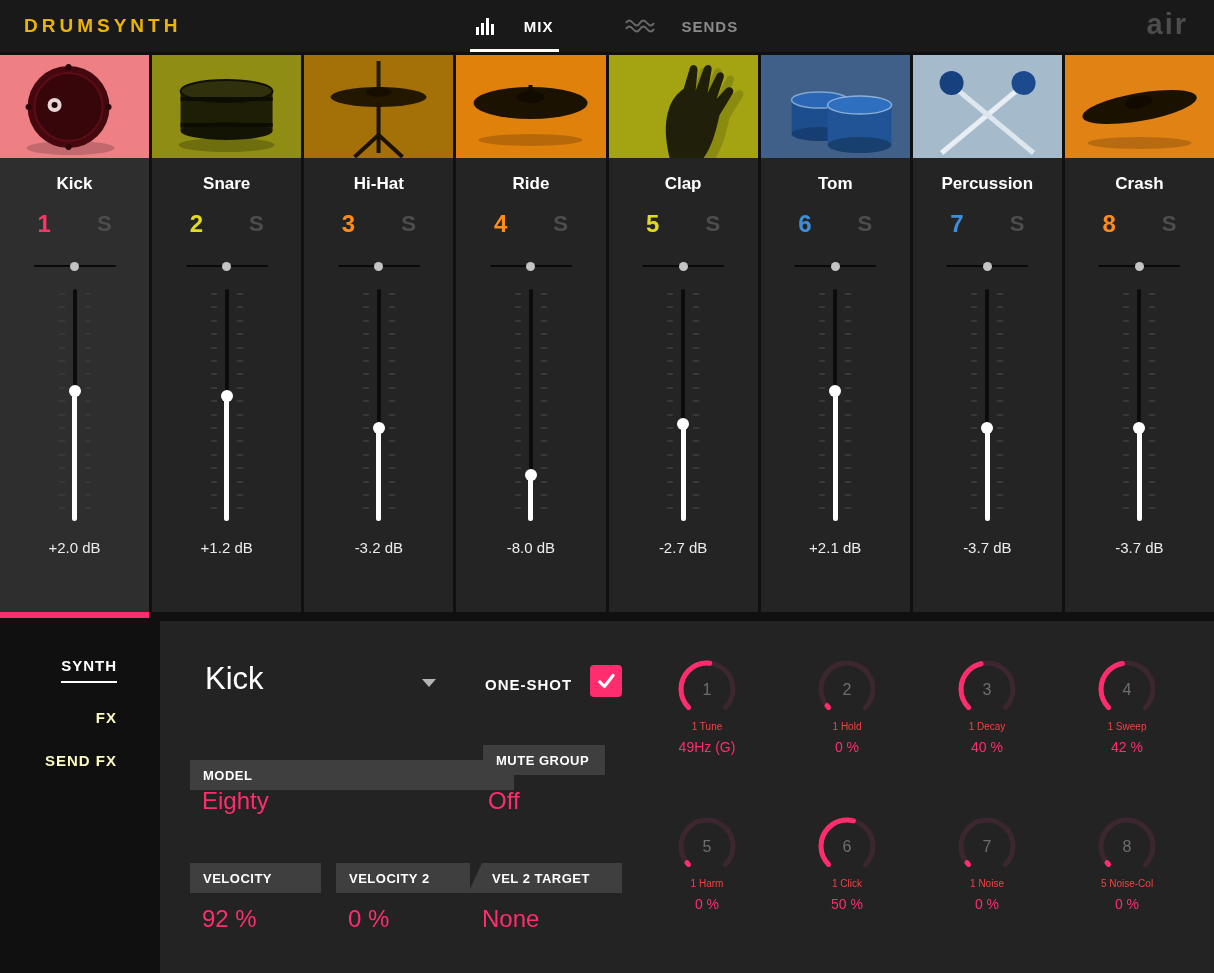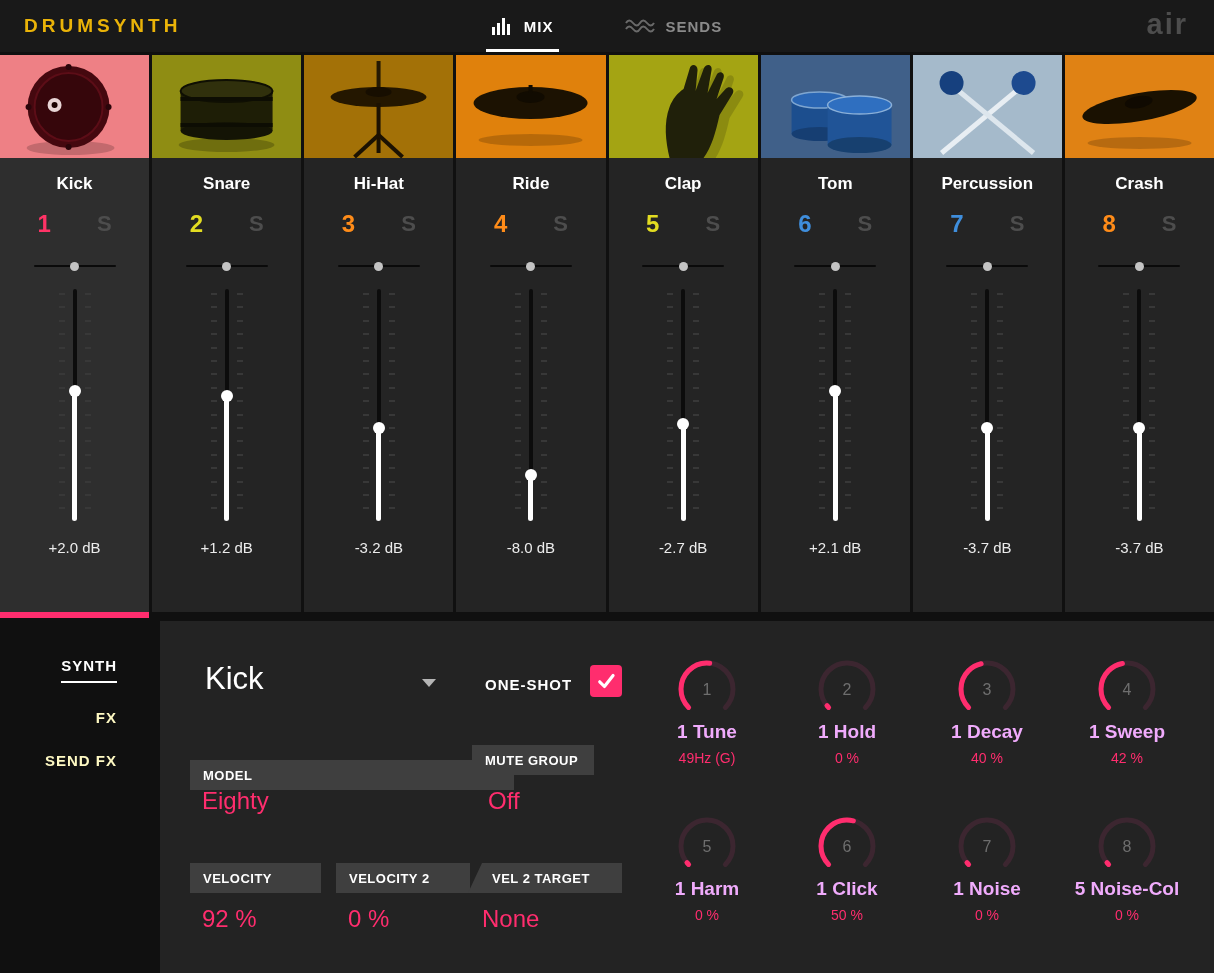--- a/index.html
+++ b/index.html
@@ -3,21 +3,21 @@
 <meta charset="utf-8">
 <style>
   *{margin:0;padding:0;box-sizing:border-box}
   html,body{width:1214px;height:973px;background:#101010;font-family:"Liberation Sans",sans-serif;overflow:hidden}
 
   
   .header{height:52px;background:#191919;position:relative}
   .logo{position:absolute;left:24px;top:15px;font-size:19px;font-weight:800;letter-spacing:4px;color:#eab308}
   .airlogo{position:absolute;right:26px;top:8px;font-size:29px;font-weight:700;letter-spacing:2px;color:#4d4d4d}
   .tabs{position:absolute;left:0;right:0;top:0;height:52px;display:flex;justify-content:center;gap:60px}
-  .tab{display:flex;align-items:center;gap:10px;font-size:15px;font-weight:700;letter-spacing:1px;color:#8a8a8a;border-bottom:3px solid transparent;padding:3px 6px 0 6px;cursor:pointer}
+  .tab{display:flex;align-items:center;gap:26px;font-size:15px;font-weight:700;letter-spacing:1px;color:#8a8a8a;border-bottom:3px solid transparent;padding:3px 6px 0 6px;cursor:pointer}
   .tab.active{color:#fff;border-bottom-color:#fff}
   .tab svg{display:block}
 
   
   .channels{display:flex;gap:3px;margin-top:3px;height:563px}
   .channel{flex:1;display:flex;flex-direction:column;cursor:pointer}
   .thumb{height:103px;overflow:hidden}
   .thumb svg{width:100%;height:100%;display:block}
   .chbody{flex:1;background:#242424;display:flex;flex-direction:column;align-items:center}
   .channel.selected .chbody{background:#2e2e2e}
@@ -47,37 +47,37 @@
   .panel{flex:1;background:#232323;position:relative;margin-left:3px}
 
   .ptitle{position:absolute;left:45px;top:40px;font-size:31px;color:#fff;cursor:pointer}
   .ptri{position:absolute;left:262px;top:58px;width:0;height:0;border-left:7px solid transparent;border-right:7px solid transparent;border-top:8px solid #b5b5b5;cursor:pointer}
   .oneshot-label{position:absolute;left:325px;top:55px;font-size:15px;font-weight:700;letter-spacing:1px;color:#fff}
   .oneshot-box{position:absolute;left:430px;top:44px;width:32px;height:32px;background:#ff2d6e;border-radius:4px;display:flex;align-items:center;justify-content:center;cursor:pointer}
 
   .fbar{position:absolute;height:30px;background:#3f3f3f;color:#fff;font-size:13px;font-weight:700;letter-spacing:.5px;display:flex;align-items:center;padding-left:13px}
   .fval{position:absolute;font-size:24px;color:#ff2d6e;cursor:pointer}
   #model-bar{left:30px;top:139px;width:324px}
-  #mute-bar{left:312px;top:124px;width:122px}
+  #mute-bar{left:323px;top:124px;width:122px}
   #vel-bar{left:30px;top:242px;width:131px}
   #vel2-bar{left:176px;top:242px;width:134px}
   #vel2t-bar{left:308px;top:242px;width:154px;clip-path:polygon(14px 0,100% 0,100% 100%,0 100%);padding-left:24px}
   #model-val{left:42px;top:166px}
   #mute-val{left:328px;top:166px}
   #vel-val{left:42px;top:284px}
   #vel2-val{left:188px;top:284px}
   #vel2t-val{left:322px;top:284px}
 
   .knobs{position:absolute;left:477px;top:34px;display:grid;grid-template-columns:repeat(4,140px);grid-auto-rows:157px}
   .knob{display:flex;flex-direction:column;align-items:center;cursor:pointer}
   .knob svg{width:68px;height:68px}
   .ktrack{fill:none;stroke:#3c2630;stroke-width:5;stroke-linecap:round}
   .karc{fill:none;stroke:#ff2d6e;stroke-width:5;stroke-linecap:round}
   .knum{fill:#6e6e6e;font-size:16px;text-anchor:middle;font-family:"Liberation Sans",sans-serif}
-  .klabel{margin-top:-2px;font-size:19px;font-weight:700;color:#f0abfc}
+  .klabel{margin-top:-2px;font-size:10px;font-weight:400;color:#ef4444}
   .kval{margin-top:7px;font-size:14px;color:#ff2d6e}
 </style>
 </head>
 <body>
 
 <div class="header">
   <div class="logo">DRUMSYNTH</div>
   <div class="tabs">
     <div class="tab active">
       <svg width="22" height="17" viewBox="0 0 22 17">

